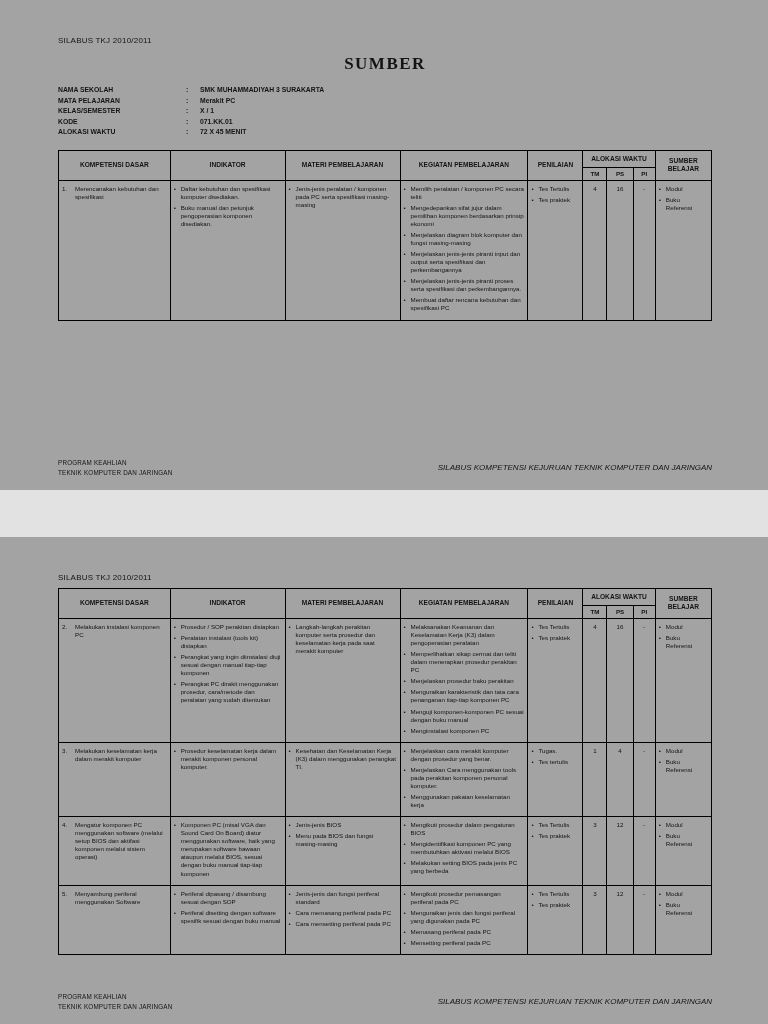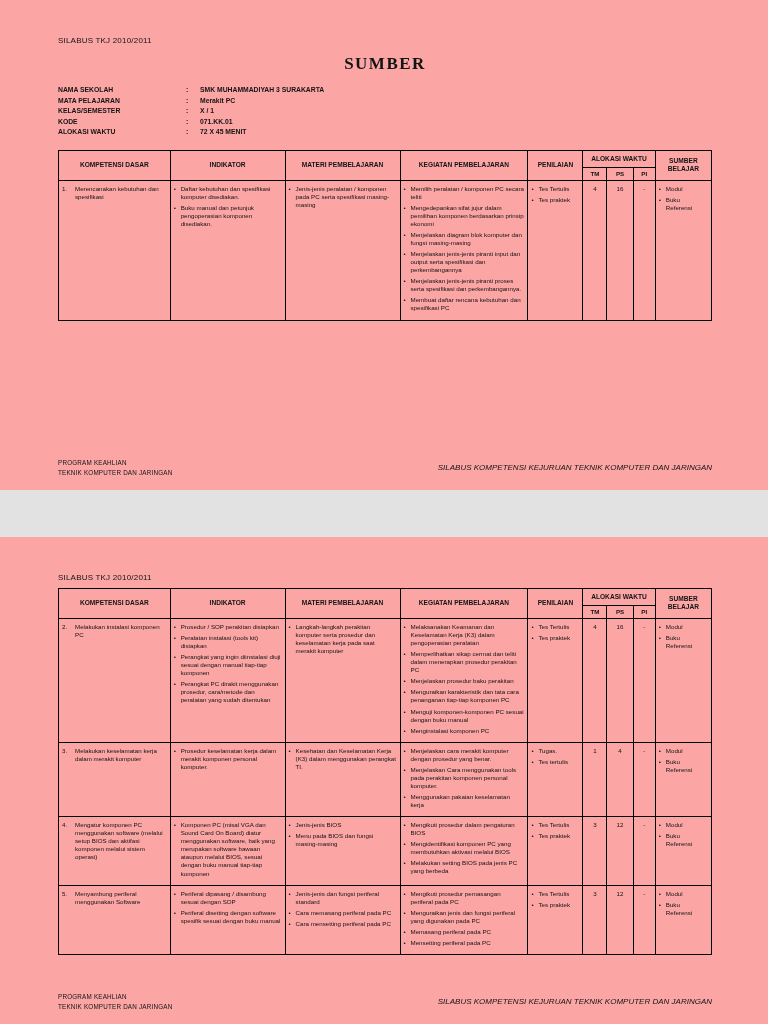--- a/index.html
+++ b/index.html
@@ -6,21 +6,21 @@
   html, body { width:768px; }
   body {
     height:1024px;
     overflow:hidden;
     background:#e2e2e2;
     font-family:"Liberation Sans", sans-serif;
     color:#141414;
   }
   .page {
     width:768px;
-    background:#fca5a5;
+    background:#a3a3a3;
     padding:36px 56px 13px 58px;
     display:flex;
     flex-direction:column;
     overflow:hidden;
   }
   .page-1 { height:490px; margin-bottom:47px; }
   .page-2 { height:487px; }
   .doc-header { font-size:8px; letter-spacing:0.2px; }
   .doc-title {
     font-family:"Liberation Serif", serif;

